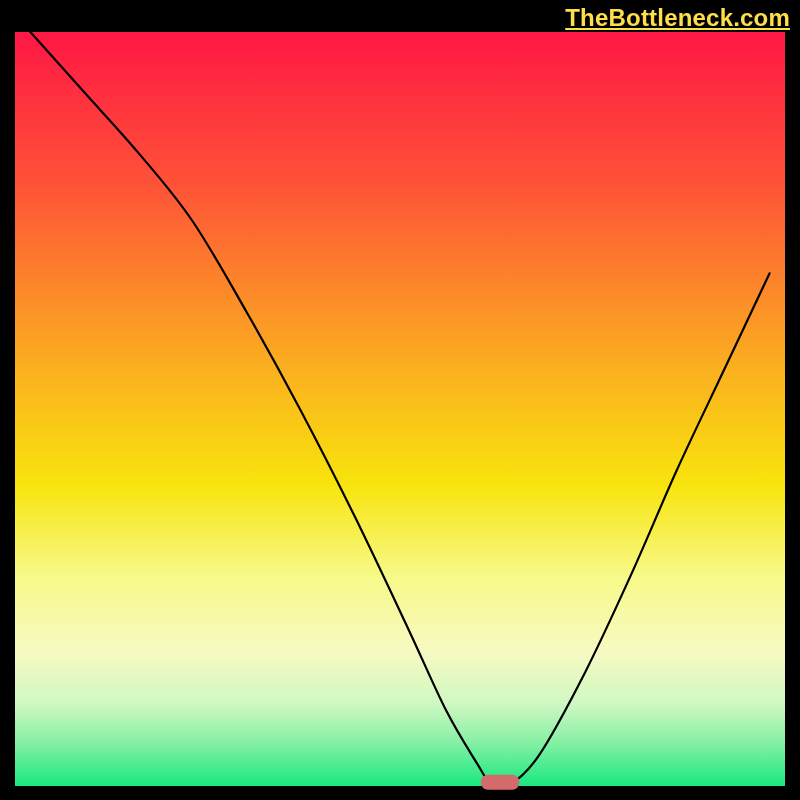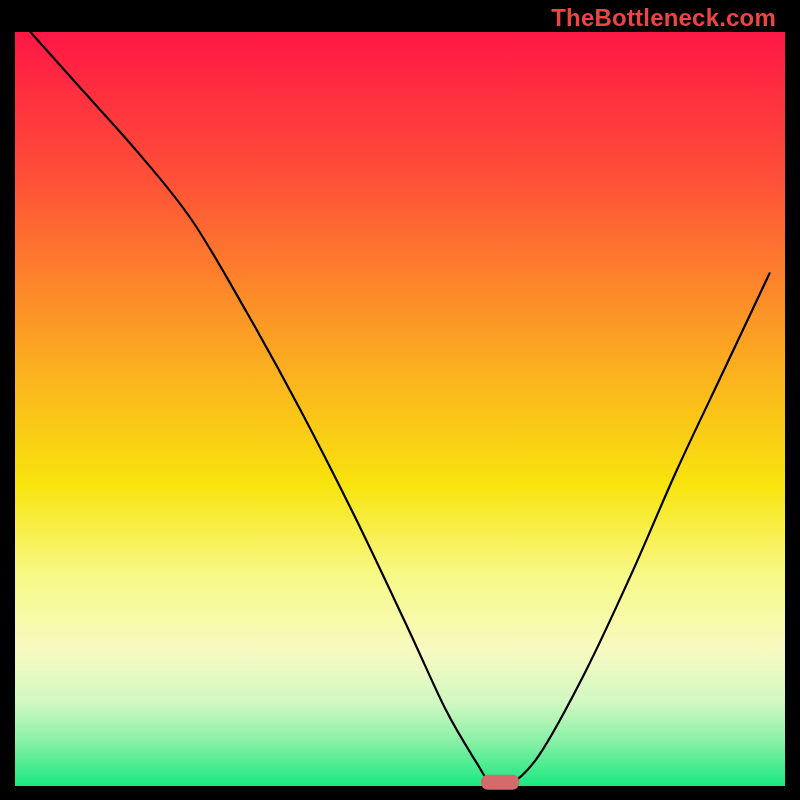--- a/index.html
+++ b/index.html
@@ -12,27 +12,28 @@
   }
   .frame {
     position: relative;
     width: 800px;
     height: 800px;
     background: #000;
   }
   .watermark {
     position: absolute;
     top: 4px;
-    right: 24px;
+    right: 10px;
     font-family: Arial, Helvetica, sans-serif;
     font-size: 24px;
     font-weight: 600;
-    color: #ef4444;
+    color: #fde047;
     letter-spacing: 0.2px;
     z-index: 10;
+    text-decoration: underline;
   }
   svg {
     position: absolute;
     top: 0;
     left: 0;
   }
 </style>
 </head>
 <body>
 <div class="frame">

